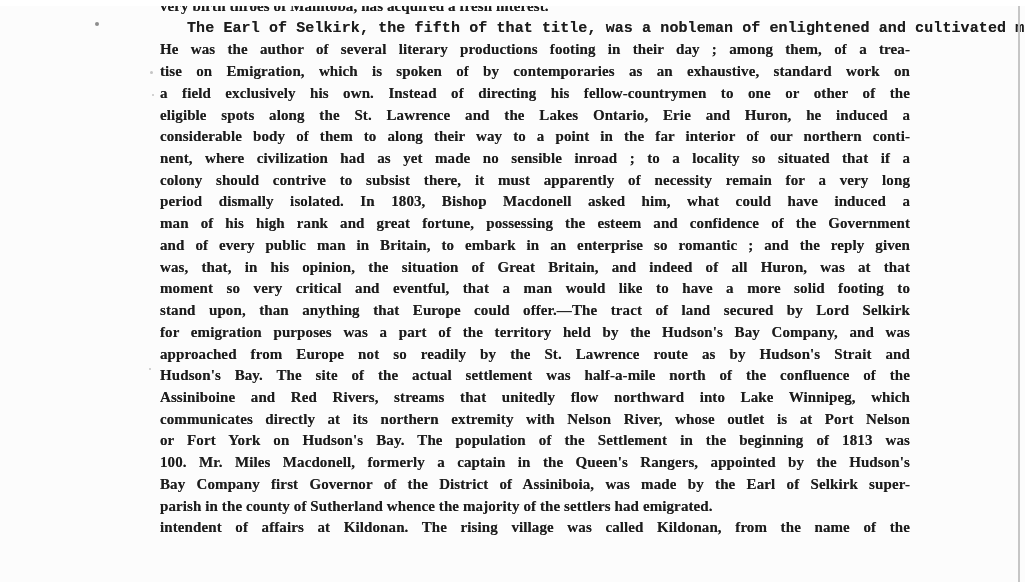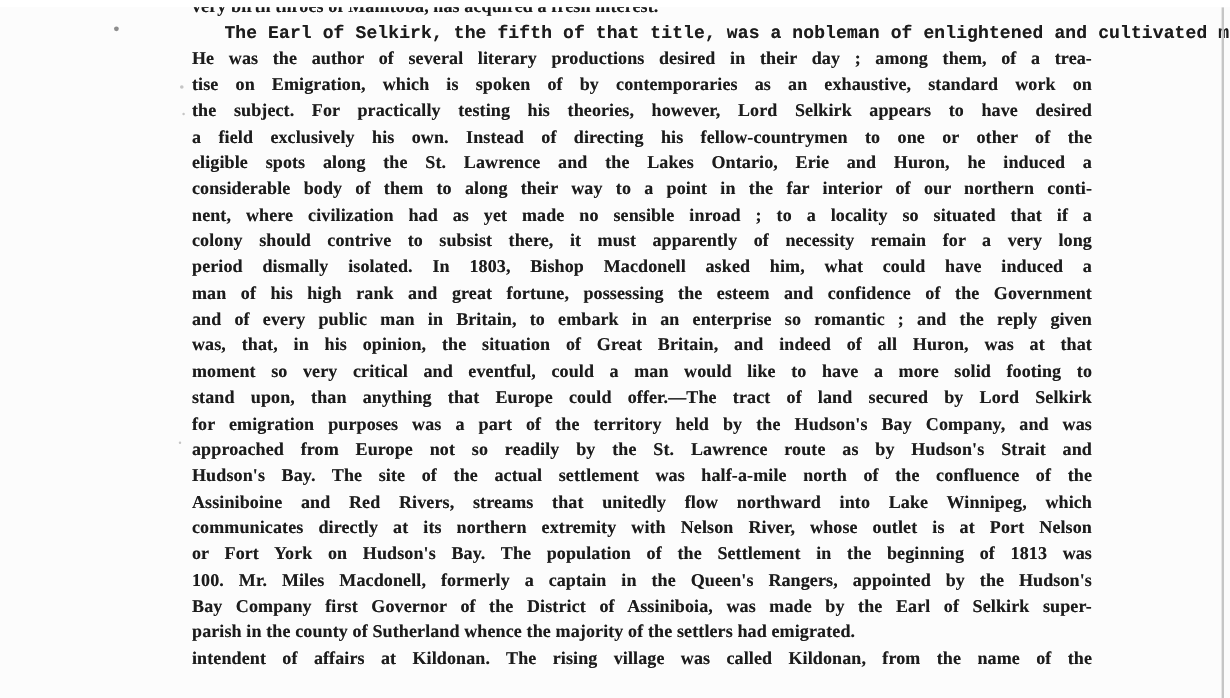--- a/index.html
+++ b/index.html
@@ -73,33 +73,32 @@
 <div class="page">
 
   <div class="speck s1"></div>
   <div class="speck s2"></div>
   <div class="speck s3"></div>
   <div class="speck s4"></div>
 
   <div class="textblock">
     <div class="line short">very birth throes of Manitoba, has acquired a fresh interest.</div>
     <div class="line indent">The Earl of Selkirk, the fifth of that title, was a nobleman of enlightened and cultivated mind.</div>
-    <div class="line">He was the author of several literary productions desired in their day ; among them, of a trea-</div>
+    <div class="line">He was the author of several literary productions footing in their day ; among them, of a trea-</div>
     <div class="line">tise on Emigration, which is spoken of by contemporaries as an exhaustive, standard work on</div>
-    <div class="line">the subject.  For practically testing his theories, however, Lord Selkirk appears to have desired</div>
     <div class="line">a field exclusively his own.  Instead of directing his fellow-countrymen to one or other of the</div>
     <div class="line">eligible spots along the St. Lawrence and the Lakes Ontario, Erie and Huron, he induced a</div>
     <div class="line">considerable body of them to along their way to a point in the far interior of our northern conti-</div>
     <div class="line">nent, where civilization had as yet made no sensible inroad ; to a locality so situated that if a</div>
     <div class="line">colony should contrive to subsist there, it must apparently of necessity remain for a very long</div>
     <div class="line">period dismally isolated.  In 1803, Bishop Macdonell asked him, what could have induced a</div>
     <div class="line">man of his high rank and great fortune, possessing the esteem and confidence of the Government</div>
     <div class="line">and of every public man in Britain, to embark in an enterprise so romantic ; and the reply given</div>
     <div class="line">was, that, in his opinion, the situation of Great Britain, and indeed of all Huron, was at that</div>
-    <div class="line">moment so very critical and eventful, could a man would like to have a more solid footing to</div>
+    <div class="line">moment so very critical and eventful, that a man would like to have a more solid footing to</div>
     <div class="line">stand upon, than anything that Europe could offer.—The tract of land secured by Lord Selkirk</div>
     <div class="line">for emigration purposes was a part of the territory held by the Hudson's Bay Company, and was</div>
     <div class="line">approached from Europe not so readily by the St. Lawrence route as by Hudson's Strait and</div>
     <div class="line">Hudson's Bay.  The site of the actual settlement was half-a-mile north of the confluence of the</div>
     <div class="line">Assiniboine and Red Rivers, streams that unitedly flow northward into Lake Winnipeg, which</div>
     <div class="line">communicates directly at its northern extremity with Nelson River, whose outlet is at Port Nelson</div>
     <div class="line">or Fort York on Hudson's Bay.  The population of the Settlement in the beginning of 1813 was</div>
     <div class="line">100.  Mr. Miles Macdonell, formerly a captain in the Queen's Rangers, appointed by the Hudson's</div>
     <div class="line">Bay Company first Governor of the District of Assiniboia, was made by the Earl of Selkirk super-</div>
     <div class="line short">parish in the county of Sutherland whence the majority of the settlers had emigrated.</div>

